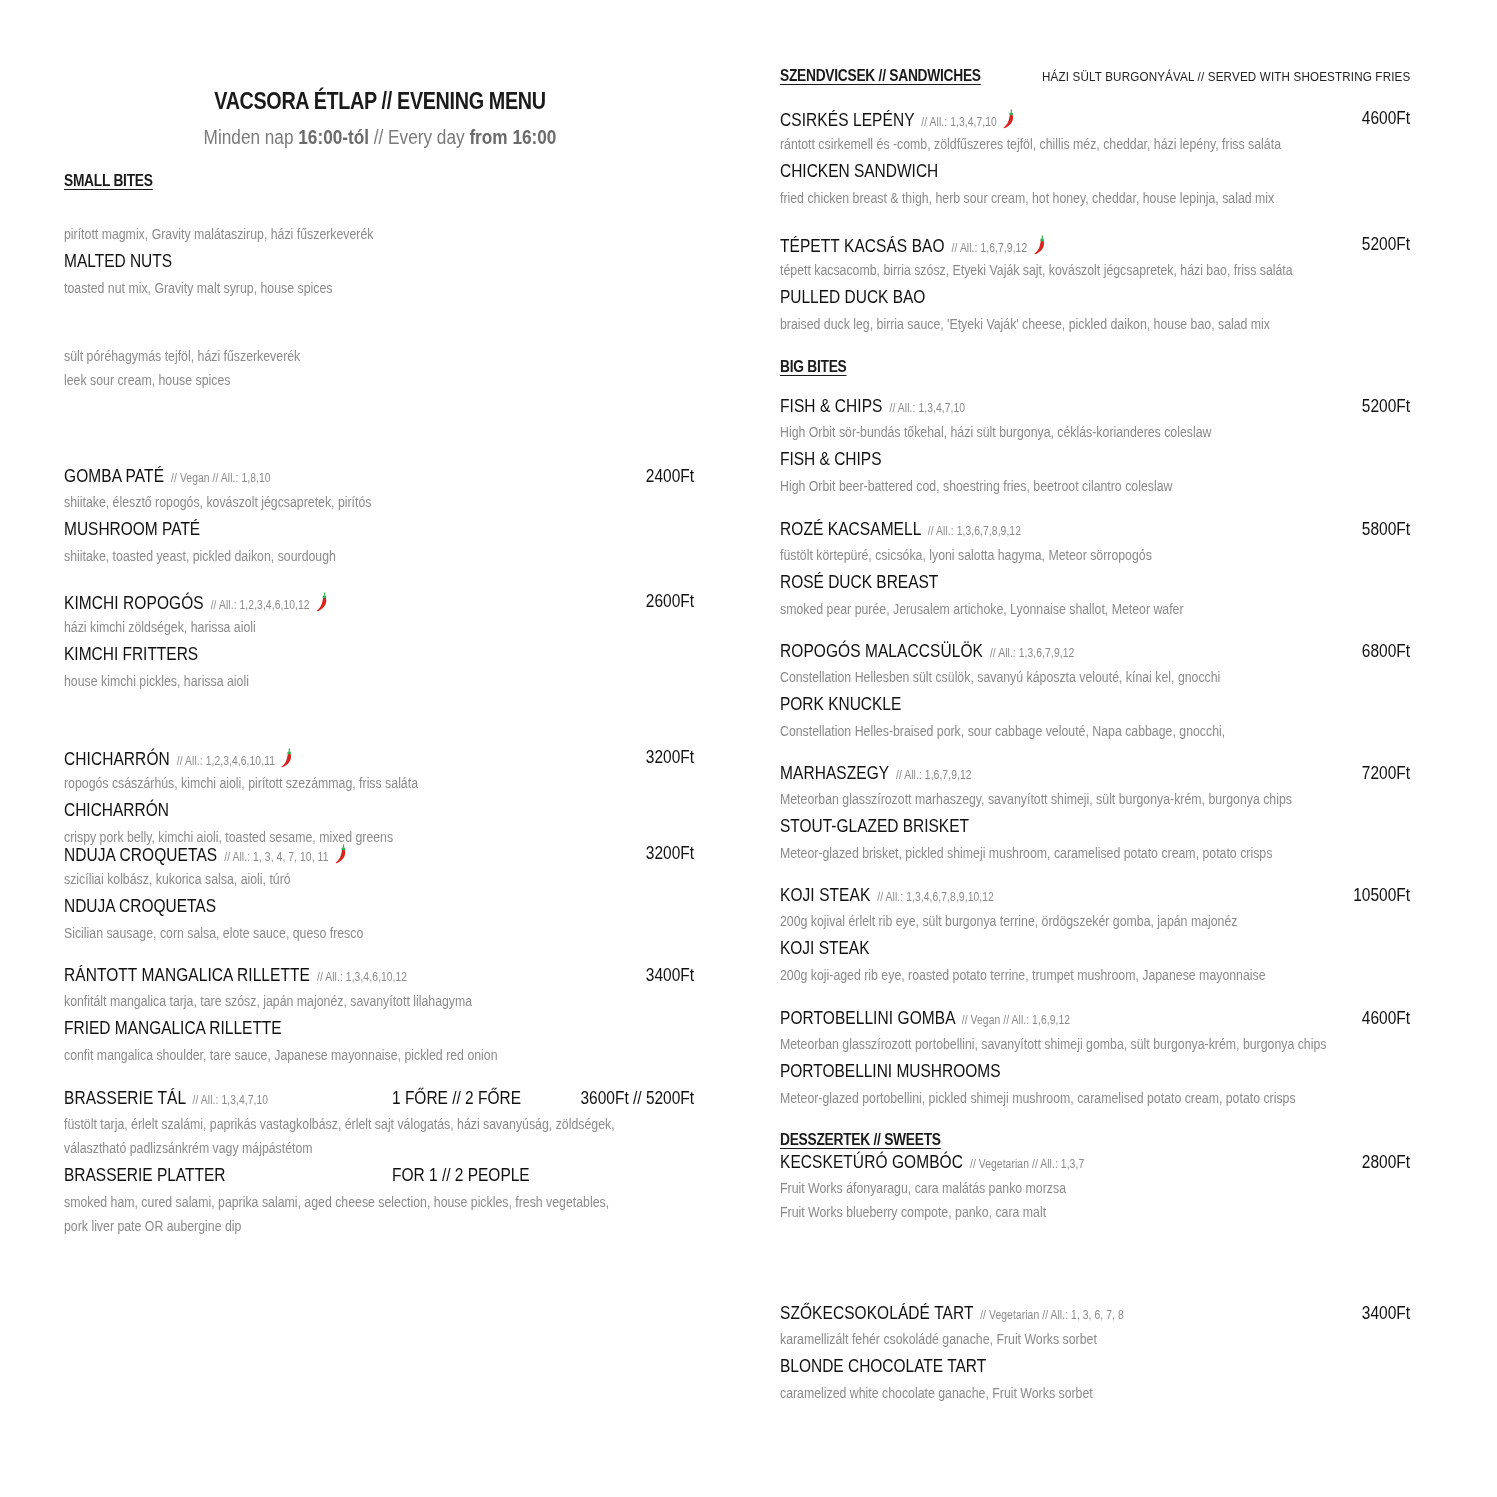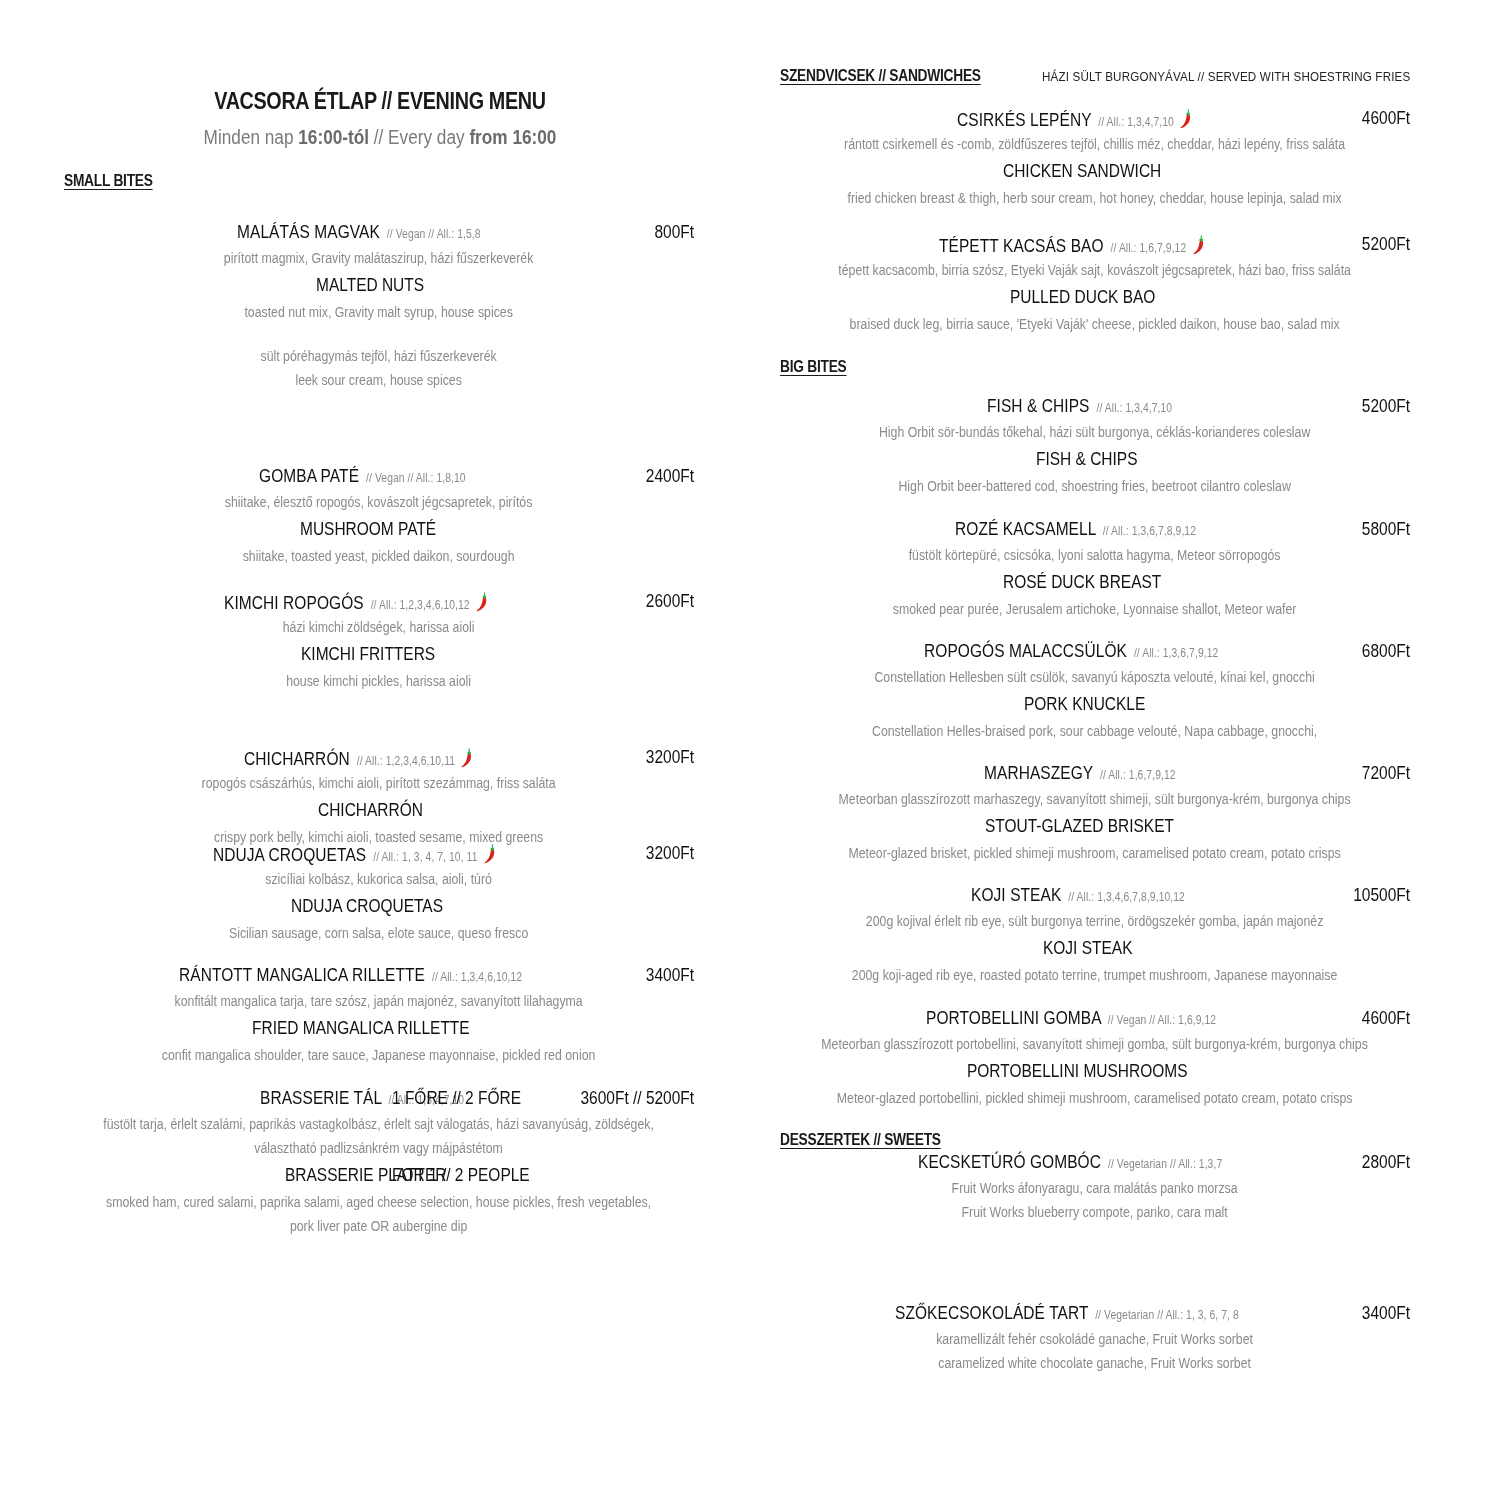--- a/index.html
+++ b/index.html
@@ -27,21 +27,21 @@
     position: absolute; font-size: 16px; font-weight: bold; text-decoration: underline;
     text-underline-offset: 3px; letter-spacing: -0.3px;
     transform: scaleX(0.86); transform-origin: left;
     white-space: nowrap;
   }
   .section-note {
     position: absolute; font-size: 13.5px; color: #222; letter-spacing: 0.2px;
     transform: scaleX(0.86); transform-origin: right; white-space: nowrap; right: 0;
   }
 
-  .item { position: absolute; left: 0; width: 630px; text-align: center; }
+  .item { position: absolute; left: 0; width: 630px; }
   .row1 { position: relative; height: 24px; white-space: nowrap; }
   .name {
     font-size: 18px; color: #111; letter-spacing: 0.1px;
     display: inline-block; transform: scaleX(0.86); transform-origin: left;
   }
   .tags { font-size: 12px; color: #8a8a8a; margin-left: 3px; }
   .chili { display: inline-block; width: 18px; height: 22px; vertical-align: -4px; margin-left: 6px; }
   .price {
     position: absolute; right: 0; top: 0; font-size: 18px; color: #111;
     transform: scaleX(0.86); transform-origin: right;
@@ -75,22 +75,20 @@
 
 <div class="col col-left">
   <div class="title" style="left:-10px">VACSORA ÉTLAP // EVENING MENU</div>
   <div class="subtitle" style="left:-10px">
     <span>Minden nap </span><b>16:00-tól</b><span> // Every day </span><b>from 16:00</b>
   </div>
 
   <div class="section-head" style="top:172px">SMALL BITES</div>
 
   <div class="item" style="top:222px">
-    <div class="row1"><span class="name"><span>MALÁTÁS MAGVAK</span> <span class="tags">// Vegan // All.: 1,5,8</span></span>
-      <span class="price">800Ft</span></div>
     <div class="desc">pirított magmix, Gravity malátaszirup, házi fűszerkeverék</div>
     <div class="en-row"><span class="en">MALTED NUTS</span></div>
     <div class="desc">toasted nut mix, Gravity malt syrup, house spices</div>
   </div>
 
   <div class="item" style="top:344px">
     <div class="desc">sült póréhagymás tejföl, házi fűszerkeverék</div>
     <div class="desc">leek sour cream, house spices</div>
   </div>
 
@@ -233,15 +231,16 @@
     <div class="row1"><span class="name"><span>KECSKETÚRÓ GOMBÓC</span> <span class="tags">// Vegetarian // All.: 1,3,7</span></span>
       <span class="price">2800Ft</span></div>
     <div class="desc">Fruit Works áfonyaragu, cara malátás panko morzsa</div>
     <div class="desc">Fruit Works blueberry compote, panko, cara malt</div>
   </div>
 
   <div class="item" style="top:1303px">
     <div class="row1"><span class="name"><span>SZŐKECSOKOLÁDÉ TART</span> <span class="tags">// Vegetarian // All.: 1, 3, 6, 7, 8</span></span>
       <span class="price">3400Ft</span></div>
     <div class="desc">karamellizált fehér csokoládé ganache, Fruit Works sorbet</div>
+    <div class="en-row"><span class="en">BLONDE CHOCOLATE TART</span></div>
     <div class="desc">caramelized white chocolate ganache, Fruit Works sorbet</div>
   </div>
 </div>
 
 </body></html>

